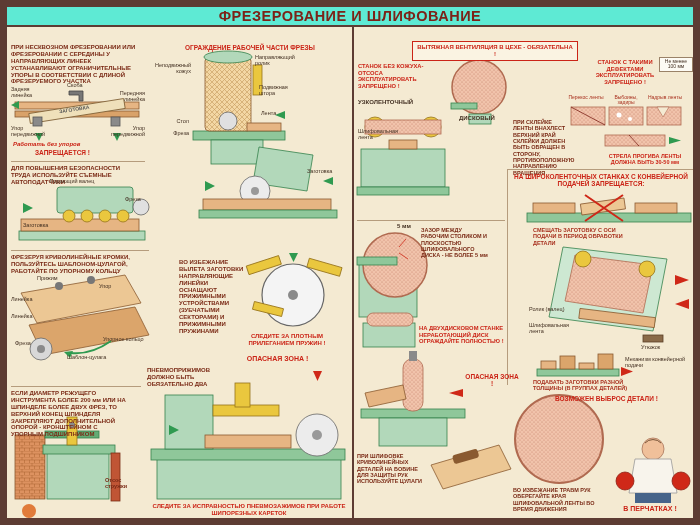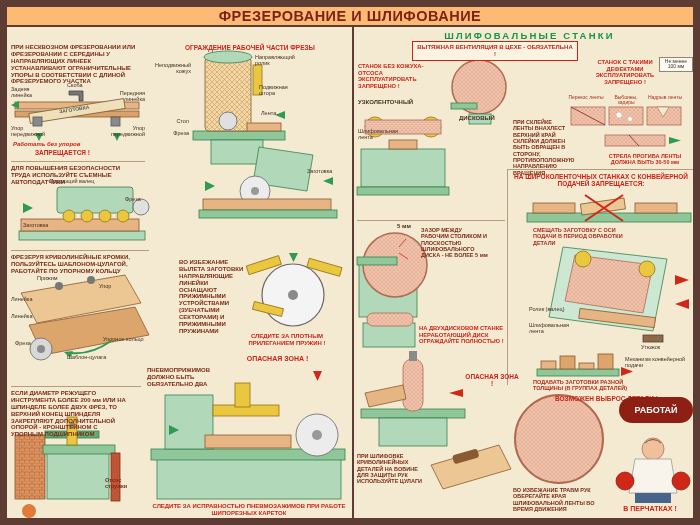--- a/index.html
+++ b/index.html
@@ -1,19 +1,19 @@
 <!DOCTYPE html>
 <html><head>
 <meta charset="utf-8">
 <style>
   * { margin:0; padding:0; box-sizing:border-box; }
   html,body { width:700px; height:525px; background:#fff; font-family:"Liberation Sans", sans-serif; }
   .poster { position:relative; width:700px; height:525px; background:#f4ead2; border:7px solid #5d3c33; overflow:hidden; }
   .abs { position:absolute; }
-  .title-band { left:0; top:0; width:686px; height:20px; background:#fdba74; border-bottom:2px solid #5d3c33;
+  .title-band { left:0; top:0; width:686px; height:20px; background:#5eead4; border-bottom:2px solid #5d3c33;
                 display:flex; align-items:center; justify-content:center; }
   .title { color:#7c2218; font-weight:bold; font-size:14.5px; letter-spacing:.5px; }
   .sec { font-size:9.5px; font-weight:bold; color:#169448; letter-spacing:2.2px; text-align:center; }
   .t6  { font-size:6px;   font-weight:bold; color:#7a2a16; line-height:1.15; }
   .t55 { font-size:5.5px; font-weight:bold; color:#7a2a16; line-height:1.15; }
   .lab { font-size:5.5px; color:#433022; line-height:1.05; }
   .lab5{ font-size:5px;   color:#433022; line-height:1.05; }
   .ctr { text-align:center; }
   .rt  { text-align:right; }
   .it  { font-style:italic; }
@@ -295,21 +295,20 @@
   <div class="abs lab" style="left:254px;top:104px">Лента</div>
   <div class="abs lab rt" style="left:152px;top:124px;width:30px">Фреза</div>
   <div class="abs lab" style="left:300px;top:162px">Заготовка</div>
 
   <div class="abs t6" style="left:172px;top:252px;width:66px">ВО ИЗБЕЖАНИЕ ВЫЛЕТА ЗАГОТОВКИ НАПРАВЛЯЮЩИЕ ЛИНЕЙКИ ОСНАЩАЮТ ПРИЖИМНЫМИ УСТРОЙСТВАМИ (ЗУБЧАТЫМИ СЕКТОРАМИ) И ПРИЖИМНЫМИ ПРУЖИНАМИ</div>
   <div class="abs warn ctr" style="left:225px;top:326px;width:110px">СЛЕДИТЕ ЗА ПЛОТНЫМ ПРИЛЕГАНИЕМ ПРУЖИН !</div>
   <div class="abs warn7 ctr" style="left:228px;top:348px;width:85px">ОПАСНАЯ ЗОНА !</div>
   <div class="abs t6" style="left:140px;top:360px;width:66px">ПНЕВМОПРИЖИМОВ ДОЛЖНО БЫТЬ ОБЯЗАТЕЛЬНО ДВА</div>
   <div class="abs warn ctr" style="left:142px;top:496px;width:200px">СЛЕДИТЕ ЗА ИСПРАВНОСТЬЮ ПНЕВМОЗАЖИМОВ ПРИ РАБОТЕ ШИПОРЕЗНЫХ КАРЕТОК</div>
 
-  <div class="abs sec" style="left:425px;top:23px;width:195px">ШЛИФОВАЛЬНЫЕ СТАНКИ</div>
   <div class="abs warn ctr ventbox" style="left:405px;top:34px;width:166px">ВЫТЯЖНАЯ ВЕНТИЛЯЦИЯ В ЦЕХЕ - ОБЯЗАТЕЛЬНА !</div>
   <div class="abs warn" style="left:351px;top:56px;width:68px;font-size:5.8px">СТАНОК БЕЗ КОЖУХА-ОТСОСА ЭКСПЛУАТИРОВАТЬ ЗАПРЕЩЕНО !</div>
   <div class="abs t6" style="left:351px;top:92px;color:#433022">УЗКОЛЕНТОЧНЫЙ</div>
   <div class="abs lab" style="left:351px;top:122px;width:42px">Шлифовальная лента</div>
   <div class="abs t6" style="left:452px;top:108px;color:#433022">ДИСКОВЫЙ</div>
   <div class="abs t55" style="left:506px;top:112px;width:60px">ПРИ СКЛЕЙКЕ ЛЕНТЫ ВНАХЛЕСТ ВЕРХНИЙ КРАЙ СКЛЕЙКИ ДОЛЖЕН БЫТЬ ОБРАЩЕН В СТОРОНУ, ПРОТИВОПОЛОЖНУЮ НАПРАВЛЕНИЮ ВРАЩЕНИЯ</div>
   <div class="abs warn ctr" style="left:586px;top:52px;width:64px;font-size:5.8px">СТАНОК С ТАКИМИ ДЕФЕКТАМИ ЭКСПЛУАТИРОВАТЬ ЗАПРЕЩЕНО !</div>
   <div class="abs lab5 ctr whitebox" style="left:652px;top:50px;width:34px">Не менее 100 мм</div>
   <div class="abs lab5 ctr" style="left:560px;top:88px;width:38px;color:#a8301e">Перекос ленты</div>
   <div class="abs lab5 ctr" style="left:600px;top:88px;width:38px;color:#a8301e">Выбоины, задиры</div>
@@ -325,16 +324,15 @@
   <div class="abs lab" style="left:522px;top:300px;width:40px">Ролик (валец)</div>
   <div class="abs lab" style="left:522px;top:316px;width:44px">Шлифовальная лента</div>
   <div class="abs lab" style="left:634px;top:338px">Утюжок</div>
   <div class="abs lab" style="left:618px;top:350px;width:68px">Механизм конвейерной подачи</div>
   <div class="abs t55" style="left:526px;top:372px;width:96px;color:#a8301e">ПОДАВАТЬ ЗАГОТОВКИ РАЗНОЙ ТОЛЩИНЫ (В ГРУППАХ ДЕТАЛЕЙ)</div>
   <div class="abs warn65" style="left:548px;top:388px;width:140px">ВОЗМОЖЕН ВЫБРОС ДЕТАЛИ !</div>
 
   <div class="abs warn65 ctr" style="left:458px;top:366px;width:54px">ОПАСНАЯ ЗОНА !</div>
   <div class="abs t55" style="left:350px;top:446px;width:70px">ПРИ ШЛИФОВКЕ КРИВОЛИНЕЙНЫХ ДЕТАЛЕЙ НА БОБИНЕ ДЛЯ ЗАЩИТЫ РУК ИСПОЛЬЗУЙТЕ ЦУЛАГИ</div>
   <div class="abs t55" style="left:506px;top:480px;width:96px">ВО ИЗБЕЖАНИЕ ТРАВМ РУК ОБЕРЕГАЙТЕ КРАЯ ШЛИФОВАЛЬНОЙ ЛЕНТЫ ВО ВРЕМЯ ДВИЖЕНИЯ</div>
-  <div class="abs badge" style="left:612px;top:390px;width:74px;height:26px">РАБОТАЙ</div>
   <div class="abs warn7 ctr" style="left:600px;top:498px;width:86px">В ПЕРЧАТКАХ !</div>
 
 </div>
 
 </body></html>

